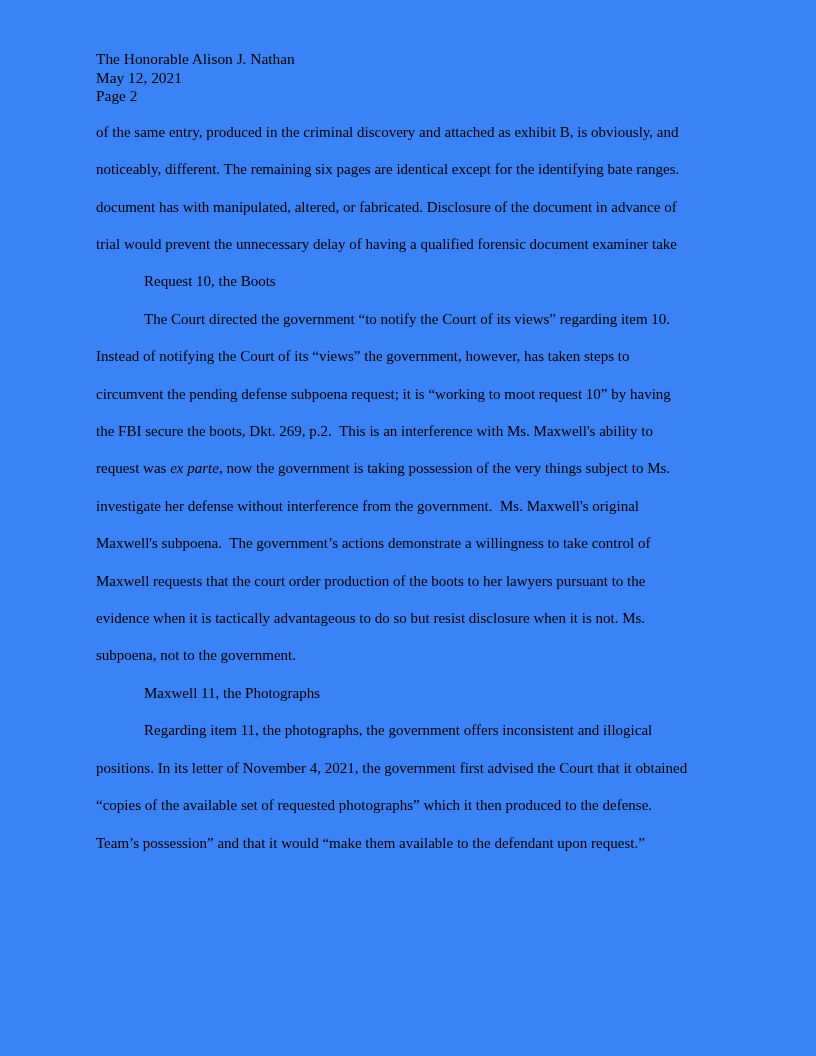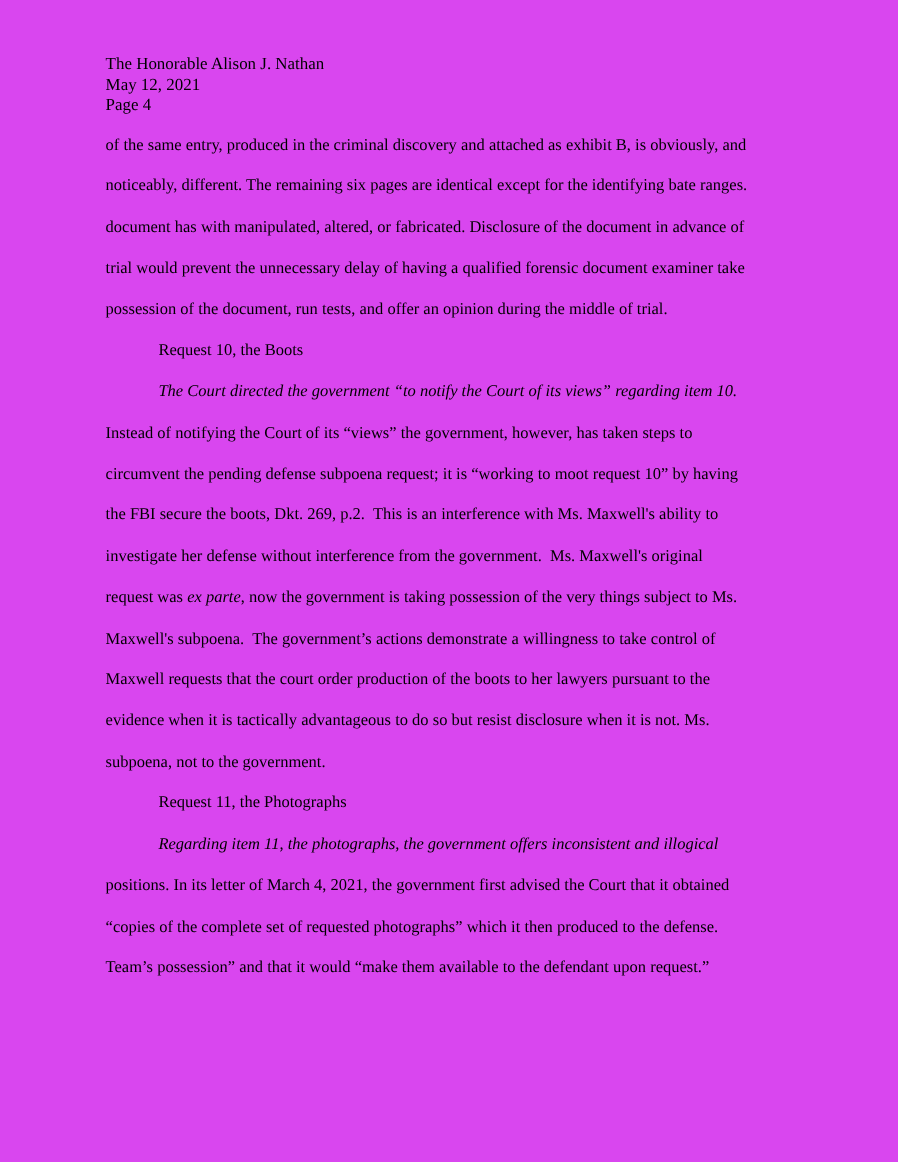--- a/index.html
+++ b/index.html
@@ -3,21 +3,21 @@
 <meta charset="utf-8">
 <style>
   html, body {
     margin: 0;
     padding: 0;
     background: #ffffff;
   }
   .page {
     width: 816px;
     height: 1056px;
-    background: #d946ef;
+    background: #3b82f6;
     box-sizing: border-box;
     padding: 50px 80px 0 96px;
     font-family: "Liberation Serif", "DejaVu Serif", serif;
     color: #000000;
     overflow: hidden;
   }
   .letter-header .hline {
     font-size: 15.4px;
     line-height: 18.6px;
     white-space: pre;
@@ -30,51 +30,49 @@
     font-size: 15px;
     line-height: 37.4px;
     white-space: pre;
   }
   .doc-content .heading {
     font-weight: normal;
     text-indent: 48px;
   }
   .doc-content .indent {
     text-indent: 48px;
-    font-style: italic;
   }
   .doc-content .italic {
     font-style: italic;
   }
 </style>
 </head>
 <body>
 
 <div class="page">
   <div class="letter-header">
     <div class="hline">The Honorable Alison J. Nathan</div>
     <div class="hline">May 12, 2021</div>
-    <div class="hline">Page 4</div>
+    <div class="hline">Page 2</div>
   </div>
   <div class="doc-content">
       <div class="line"><span>of the same entry, produced in the criminal discovery and attached as exhibit B, is obviously, and</span></div>
       <div class="line"><span>noticeably, different. The remaining six pages are identical except for the identifying bate ranges.</span></div>
       <div class="line"><span>document has with manipulated, altered, or fabricated. Disclosure of the document in advance of</span></div>
       <div class="line"><span>trial would prevent the unnecessary delay of having a qualified forensic document examiner take</span></div>
-      <div class="line"><span>possession of the document, run tests, and offer an opinion during the middle of trial.</span></div>
       <div class="heading"><span>Request 10, the Boots</span></div>
       <div class="line indent"><span>The Court directed the government “to notify the Court of its views” regarding item 10.</span></div>
       <div class="line"><span>Instead of notifying the Court of its “views” the government, however, has taken steps to</span></div>
       <div class="line"><span>circumvent the pending defense subpoena request; it is “working to moot request 10” by having</span></div>
       <div class="line"><span>the FBI secure the boots, Dkt. 269, p.2.  This is an interference with Ms. Maxwell's ability to</span></div>
+      <div class="line"><span>request was </span><span class="italic">ex parte</span><span>, now the government is taking possession of the very things subject to Ms.</span></div>
       <div class="line"><span>investigate her defense without interference from the government.  Ms. Maxwell's original</span></div>
-      <div class="line"><span>request was </span><span class="italic">ex parte</span><span>, now the government is taking possession of the very things subject to Ms.</span></div>
       <div class="line"><span>Maxwell's subpoena.  The government’s actions demonstrate a willingness to take control of</span></div>
       <div class="line"><span>Maxwell requests that the court order production of the boots to her lawyers pursuant to the</span></div>
       <div class="line"><span>evidence when it is tactically advantageous to do so but resist disclosure when it is not. Ms.</span></div>
       <div class="line"><span>subpoena, not to the government.</span></div>
-      <div class="heading"><span>Request 11, the Photographs</span></div>
+      <div class="heading"><span>Maxwell 11, the Photographs</span></div>
       <div class="line indent"><span>Regarding item 11, the photographs, the government offers inconsistent and illogical</span></div>
-      <div class="line"><span>positions. In its letter of March 4, 2021, the government first advised the Court that it obtained</span></div>
-      <div class="line"><span>“copies of the complete set of requested photographs” which it then produced to the defense.</span></div>
+      <div class="line"><span>positions. In its letter of November 4, 2021, the government first advised the Court that it obtained</span></div>
+      <div class="line"><span>“copies of the available set of requested photographs” which it then produced to the defense.</span></div>
       <div class="line"><span>Team’s possession” and that it would “make them available to the defendant upon request.”</span></div>
     </div>
 </div>
 
 </body></html>

